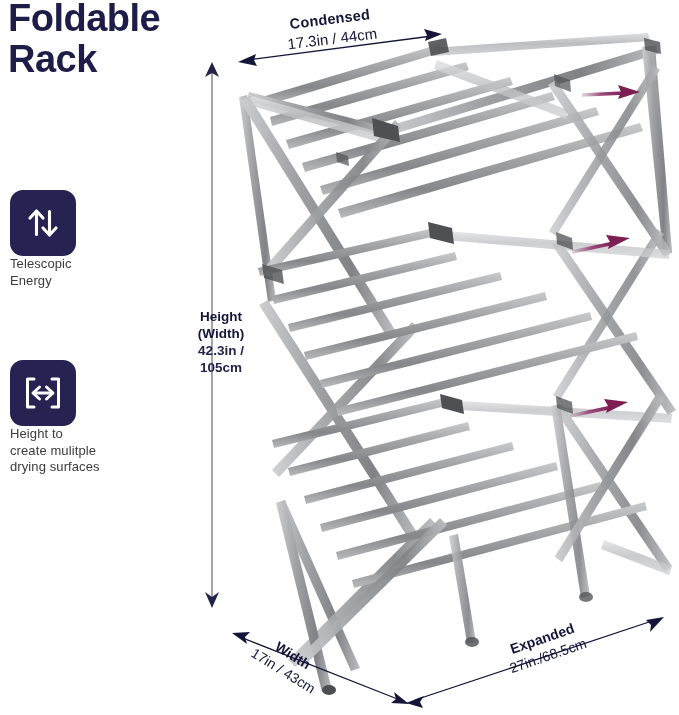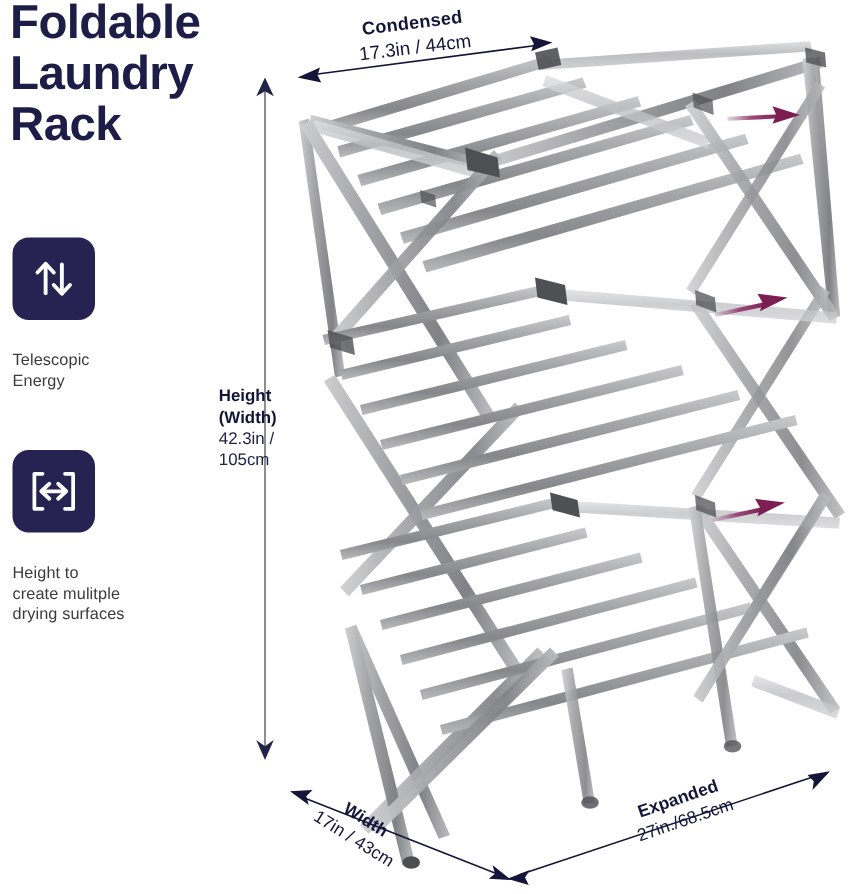--- a/index.html
+++ b/index.html
@@ -20,44 +20,44 @@
   #title .tline{display:block;}
 
   
   .feature{position:absolute;left:10px;width:160px;}
   .badge{
     width:66px;height:66px;border-radius:13px;
     background:#262252;
     display:flex;align-items:center;justify-content:center;
   }
   .cap{
-    margin-top:24px;font-size:13px;line-height:16.5px;
+    margin-top:0;font-size:13px;line-height:16.5px;
     color:#3b3b3b;font-weight:400;letter-spacing:0.1px;
   }
   #feat0{top:190px;}
   #feat1{top:360px;}
   #feat2{top:548px;}
 
   
   .dimtext{position:absolute;color:#15153a;white-space:nowrap;}
   .dimtext .b{font-weight:700;display:block;}
   .dimtext .n{font-weight:400;display:block;}
 
   #dim-cond{
     left:286px;top:10px;font-size:14.5px;line-height:19px;
     text-align:center;transform:rotate(-7deg);transform-origin:50% 50%;
   }
   #dim-cond .b{letter-spacing:0.2px;}
   #dim-cond .n{font-size:15px;}
 
   #dim-height{
-    left:175px;top:308px;width:92px;
+    left:175px;top:308px;width:92px;text-align:center;
     font-size:13.5px;line-height:17px;
   }
-  #dim-height .n{font-weight:400;color:#23234a;}
+  #dim-height .n{font-weight:700;color:#23234a;}
 
   #dim-width{
     left:252px;top:645px;font-size:14px;line-height:18px;text-align:center;
     transform:rotate(32deg);transform-origin:50% 50%;
   }
   #dim-expanded{
     left:505px;top:629px;font-size:14px;line-height:18px;text-align:center;
     transform:rotate(-19deg);transform-origin:50% 50%;
   }
 
@@ -66,21 +66,20 @@
   #rack-layer{pointer-events:none;}
   #dim-layer{pointer-events:none;}
 </style>
 </head>
 <body>
 
 <div id="stage">
 
   <div id="title">
     <span class="tline">Foldable</span>
-    <span class="tline">Laundry</span>
     <span class="tline">Rack</span>
   </div>
 
   <div class="feature" id="feat0">
     <div class="badge">
       <svg width="44" height="44" viewBox="0 0 44 44">
         <g fill="none" stroke="#ffffff" stroke-width="3.1" stroke-linecap="round" stroke-linejoin="round">
           <line x1="15.5" y1="10.5" x2="15.5" y2="33.5"></line>
           <polyline points="9,17 15.5,10 22,17"></polyline>
           <line x1="28.5" y1="10.5" x2="28.5" y2="33.5"></line>

